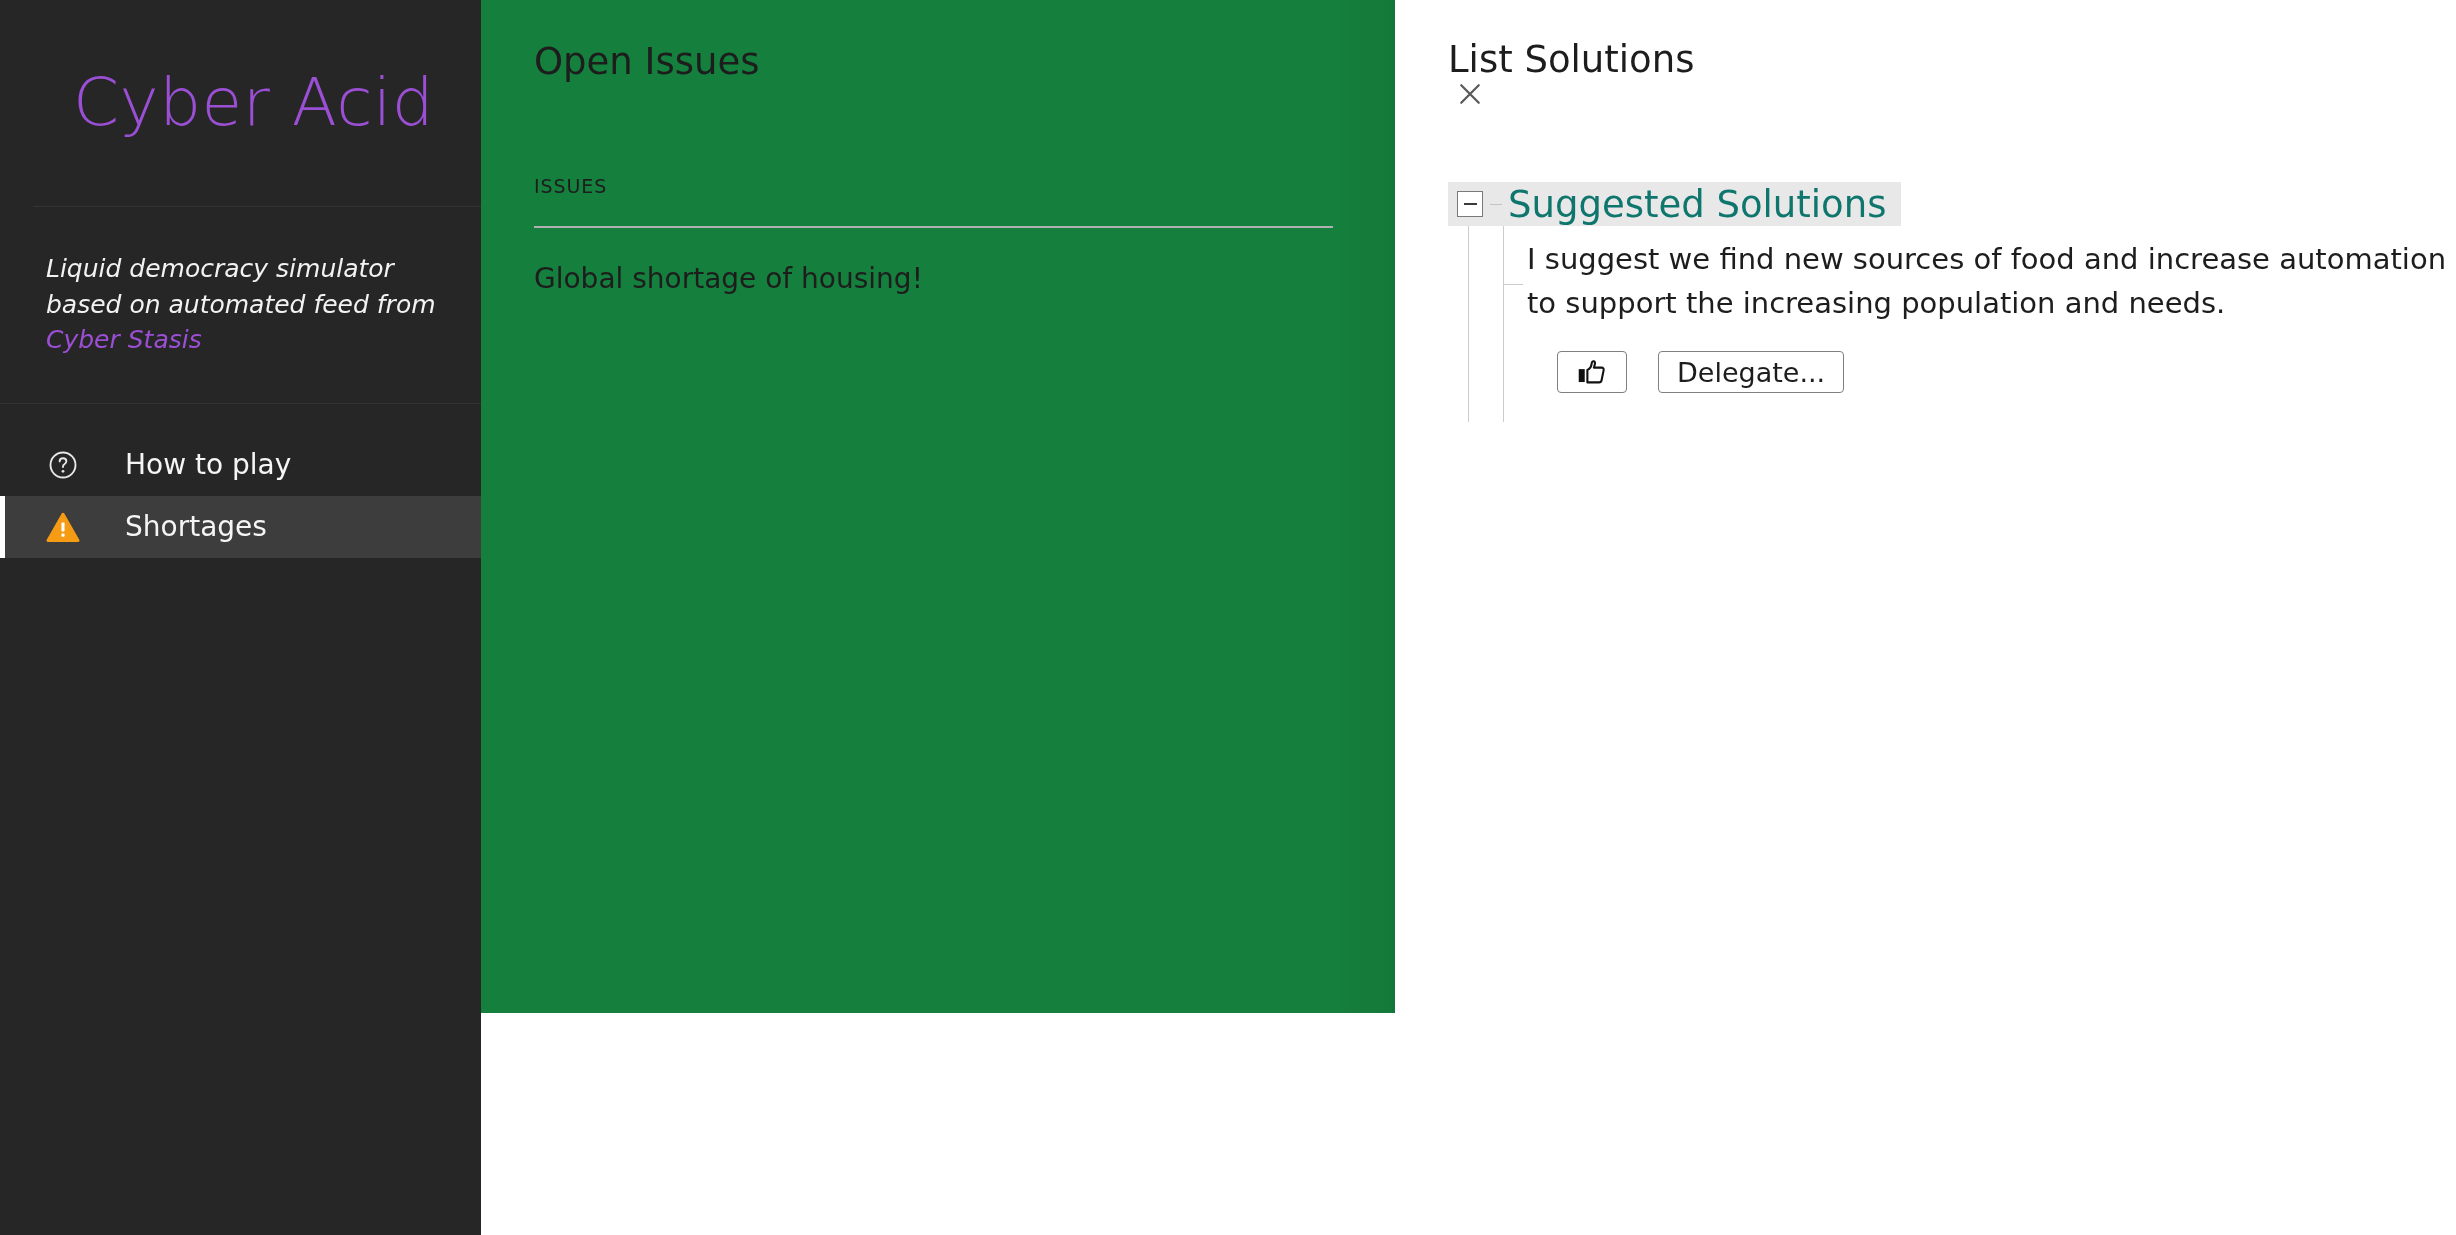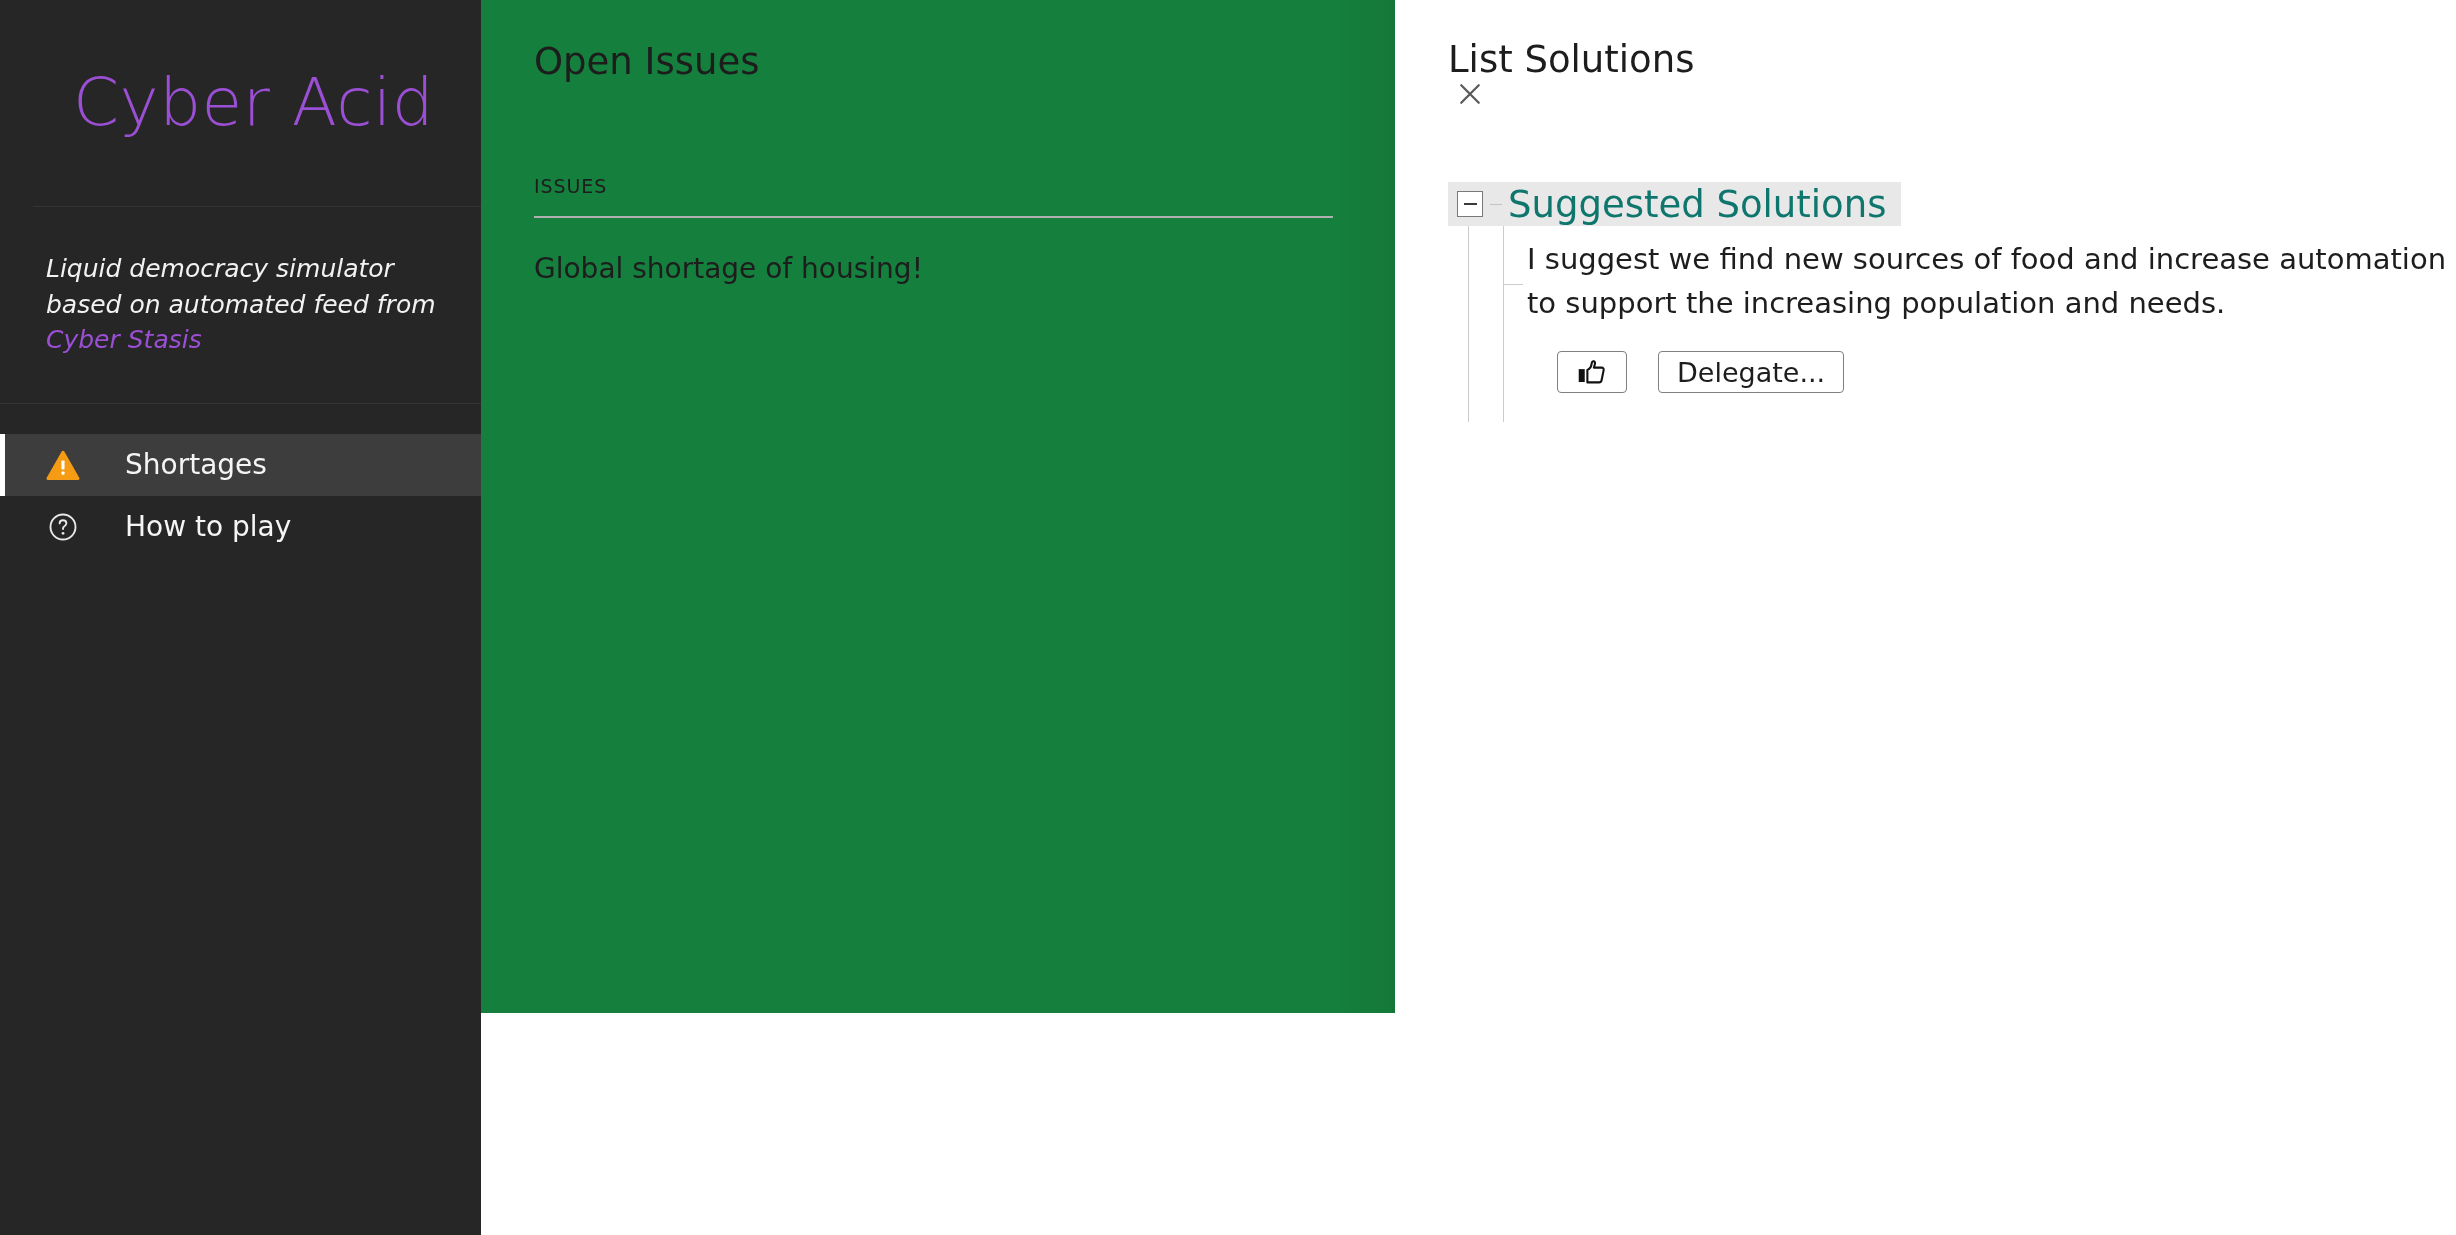--- a/index.html
+++ b/index.html
@@ -141,21 +141,21 @@
   .table-wrap {
     margin-top: 95px;
     padding-right: 62px;
   }
 
   .table-head {
     font-size: 19px;
     letter-spacing: 0.9px;
     color: #1d1d1d;
     font-weight: 400;
-    padding-bottom: 19px;
+    padding-bottom: 29px;
     border-bottom: 2px solid #b0b0b0;
   }
 
   .table-row {
     padding-top: 34px;
     font-size: 28px;
     color: #1d1d1d;
     font-weight: 400;
     cursor: pointer;
   }
@@ -336,41 +336,41 @@
 
     <div class="brand-block">
       <div class="brand-title">Cyber Acid</div>
     </div>
 
     <div class="tagline-block">
       <div class="tagline"><span>Liquid democracy simulator based on automated feed from </span><span class="accent">Cyber Stasis</span></div>
     </div>
 
     <nav class="nav-list">
+
+      <div class="nav-item">
+        <span class="nav-icon">
+          <svg width="30" height="30" viewBox="0 0 24 24" aria-hidden="true">
+            <circle cx="12" cy="12" r="10" fill="none" stroke="#e8e8e8" stroke-width="1.5"></circle>
+            <path d="M9.3 9.1c0-1.5 1.2-2.5 2.7-2.5s2.7 1 2.7 2.4c0 1.2-0.7 1.8-1.6 2.4-0.8 0.5-1.1 0.9-1.1 1.8v0.4" fill="none" stroke="#e8e8e8" stroke-width="1.5" stroke-linecap="round"></path>
+            <circle cx="12" cy="17" r="1.1" fill="#e8e8e8"></circle>
+          </svg>
+        </span>
+        <span class="nav-label">How to play</span>
+      </div>
 
       <div class="nav-item active">
         <span class="nav-icon">
           <svg width="34" height="31" viewBox="0 0 24 22" aria-hidden="true">
             <path d="M12 1.6 L22.6 20.2 H1.4 Z" fill="#f59b14" stroke="#f59b14" stroke-width="2.2" stroke-linejoin="round"></path>
             <rect x="10.9" y="7.4" width="2.2" height="6.4" rx="0.6" fill="#ffffff"></rect>
             <rect x="10.9" y="15.2" width="2.2" height="2.3" rx="0.6" fill="#ffffff"></rect>
           </svg>
         </span>
         <span class="nav-label">Shortages</span>
-      </div>
-
-      <div class="nav-item">
-        <span class="nav-icon">
-          <svg width="30" height="30" viewBox="0 0 24 24" aria-hidden="true">
-            <circle cx="12" cy="12" r="10" fill="none" stroke="#e8e8e8" stroke-width="1.5"></circle>
-            <path d="M9.3 9.1c0-1.5 1.2-2.5 2.7-2.5s2.7 1 2.7 2.4c0 1.2-0.7 1.8-1.6 2.4-0.8 0.5-1.1 0.9-1.1 1.8v0.4" fill="none" stroke="#e8e8e8" stroke-width="1.5" stroke-linecap="round"></path>
-            <circle cx="12" cy="17" r="1.1" fill="#e8e8e8"></circle>
-          </svg>
-        </span>
-        <span class="nav-label">How to play</span>
       </div>
 
     </nav>
   </aside>
 
   <section class="issues-col">
     <h1 class="col-heading">Open Issues</h1>
 
     <div class="table-wrap">
       <div class="table-head">ISSUES</div>

